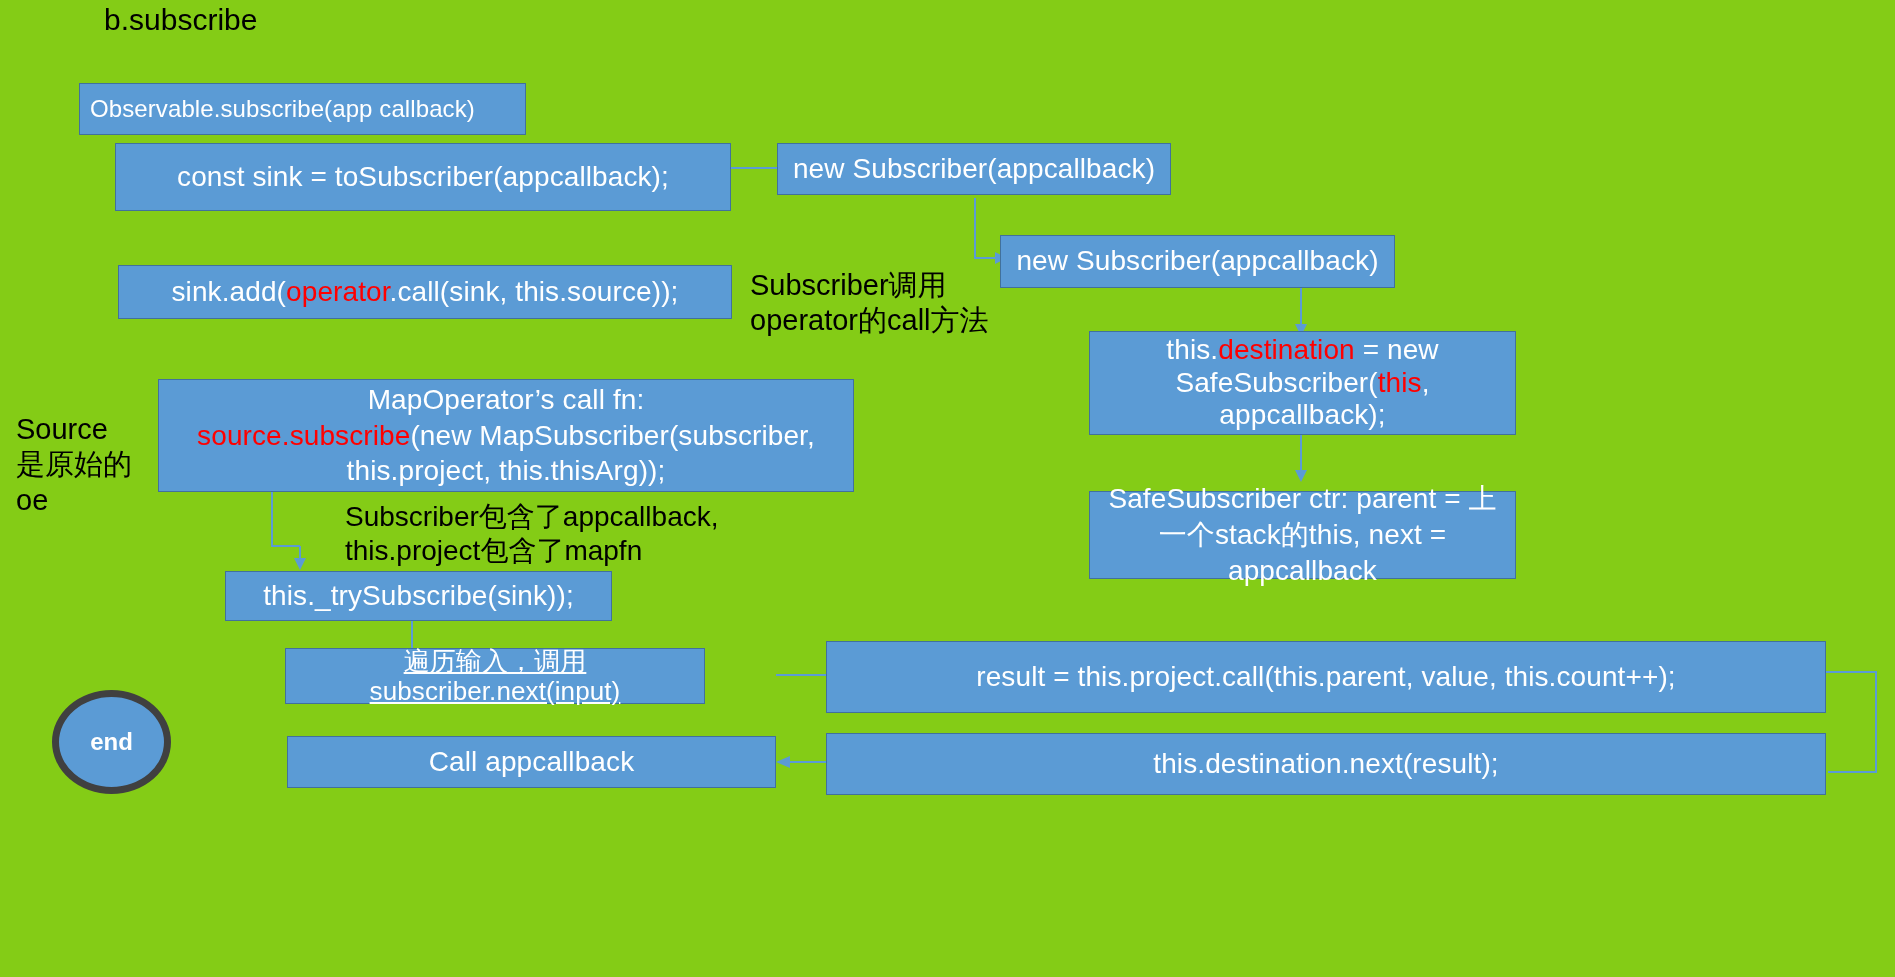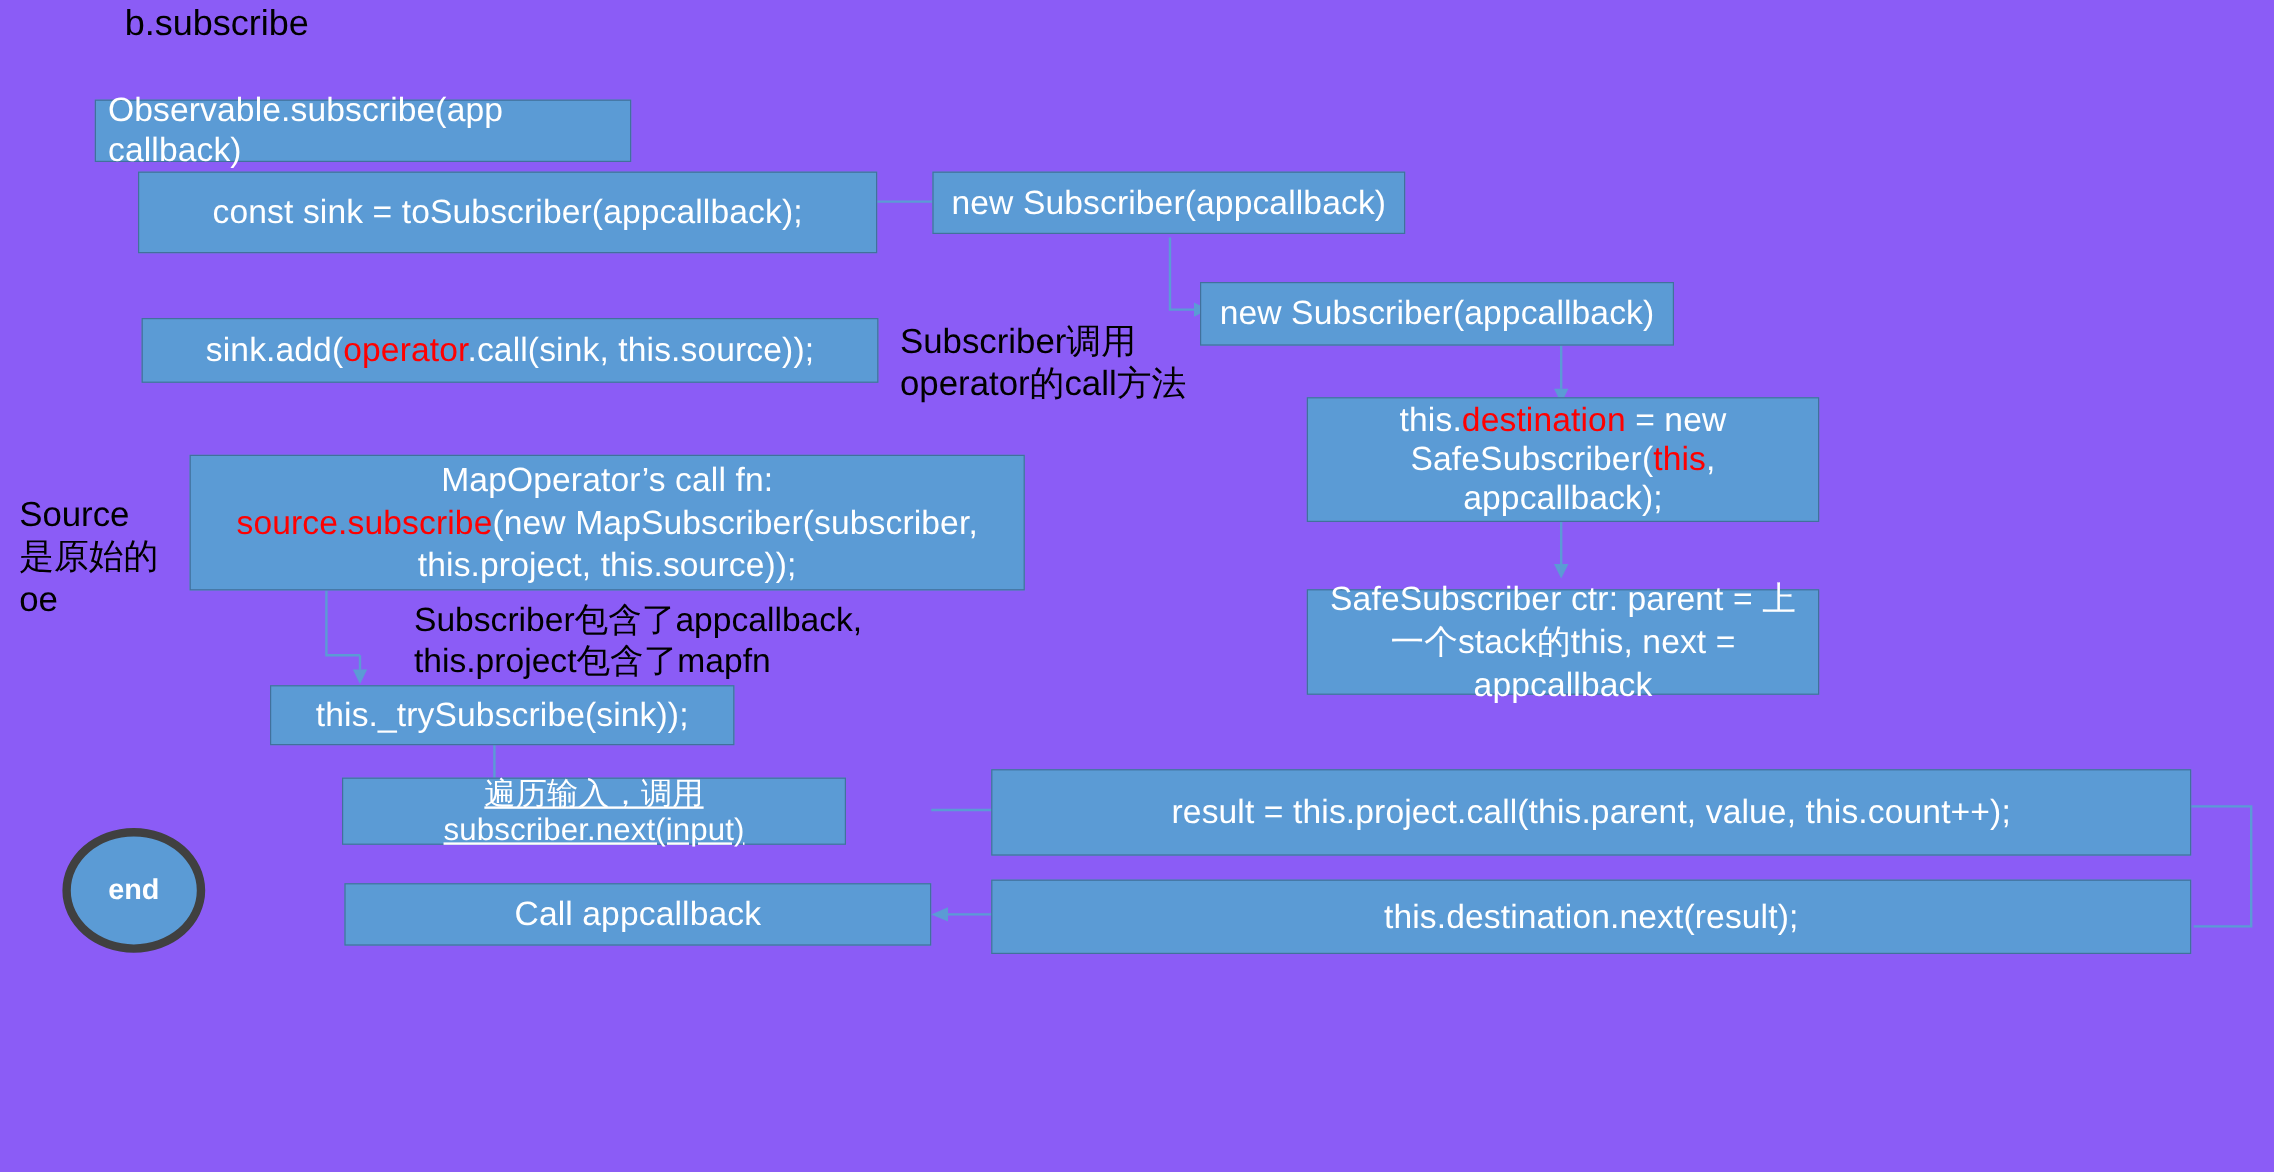--- a/index.html
+++ b/index.html
@@ -9,21 +9,21 @@
     background: #ffffff;
   }
   body {
     font-family: "Liberation Sans", "DejaVu Sans", sans-serif;
     -webkit-font-smoothing: antialiased;
   }
   #canvas {
     position: relative;
     width: 1895px;
     height: 977px;
-    background: #8b5cf6;
+    background: #84cc16;
     overflow: hidden;
   }
   
   .box {
     position: absolute;
     box-sizing: border-box;
     background: #5B9BD5;
     border: 1px solid #41719C;
     color: #ffffff;
     display: flex;
@@ -112,21 +112,21 @@
 
   <svg class="conn" style="left:1826px; top:672px; width:70px; height:130px;">
     <polyline points="0,0 50,0 50,100 2,100"></polyline>
   </svg>
 
   <svg class="conn" style="left:776px; top:742px; width:60px; height:40px;">
     <line x1="58" y1="20" x2="14" y2="20"></line>
     <polygon points="14,14 0,20 14,26"></polygon>
   </svg>
 
-  <div class="box" style="left:79px; top:83px; width:447px; height:52px; font-size:28px; justify-content:flex-start; padding-left:10px;">
+  <div class="box" style="left:79px; top:83px; width:447px; height:52px; font-size:24px; justify-content:flex-start; padding-left:10px;">
     <span class="txt" style="text-align:left;">Observable.subscribe(app callback)</span>
   </div>
 
   <div class="box" style="left:115px; top:143px; width:616px; height:68px; font-size:28px;">
     <span class="txt">const sink = toSubscriber(appcallback);</span>
   </div>
 
   <div class="box" style="left:777px; top:143px; width:394px; height:52px; font-size:28px;">
     <span class="txt">new Subscriber(appcallback)</span>
   </div>
@@ -141,21 +141,21 @@
 
   <div class="box" style="left:1089px; top:331px; width:427px; height:104px; font-size:28px;">
     <span class="txt"><span>this.</span><span class="hl">destination</span><span> = new</span><br><span>SafeSubscriber(</span><span class="hl">this</span><span>, appcallback);</span></span>
   </div>
 
   <div class="box" style="left:1089px; top:477px; width:427px; height:88px; font-size:28px; line-height:1.28;margin-top:14px;">
     <span class="txt">SafeSubscriber ctr: parent = 上一个stack的this, next  = appcallback</span>
   </div>
 
   <div class="box" style="left:158px; top:379px; width:696px; height:113px; font-size:28px; line-height:1.28;">
-    <span class="txt"><span>MapOperator’s call fn:</span><br><span class="hl">source.subscribe</span><span>(new MapSubscriber(subscriber,</span><br><span>this.project, this.source));</span></span>
+    <span class="txt"><span>MapOperator’s call fn:</span><br><span class="hl">source.subscribe</span><span>(new MapSubscriber(subscriber,</span><br><span>this.project, this.thisArg));</span></span>
   </div>
 
   <div class="box" style="left:225px; top:571px; width:387px; height:50px; font-size:28px;">
     <span class="txt">this._trySubscribe(sink));</span>
   </div>
 
   <div class="box" style="left:285px; top:648px; width:420px; height:56px; font-size:26px;text-decoration:underline;">
     <span class="txt">遍历输入，调用subscriber.next(input)</span>
   </div>
 

